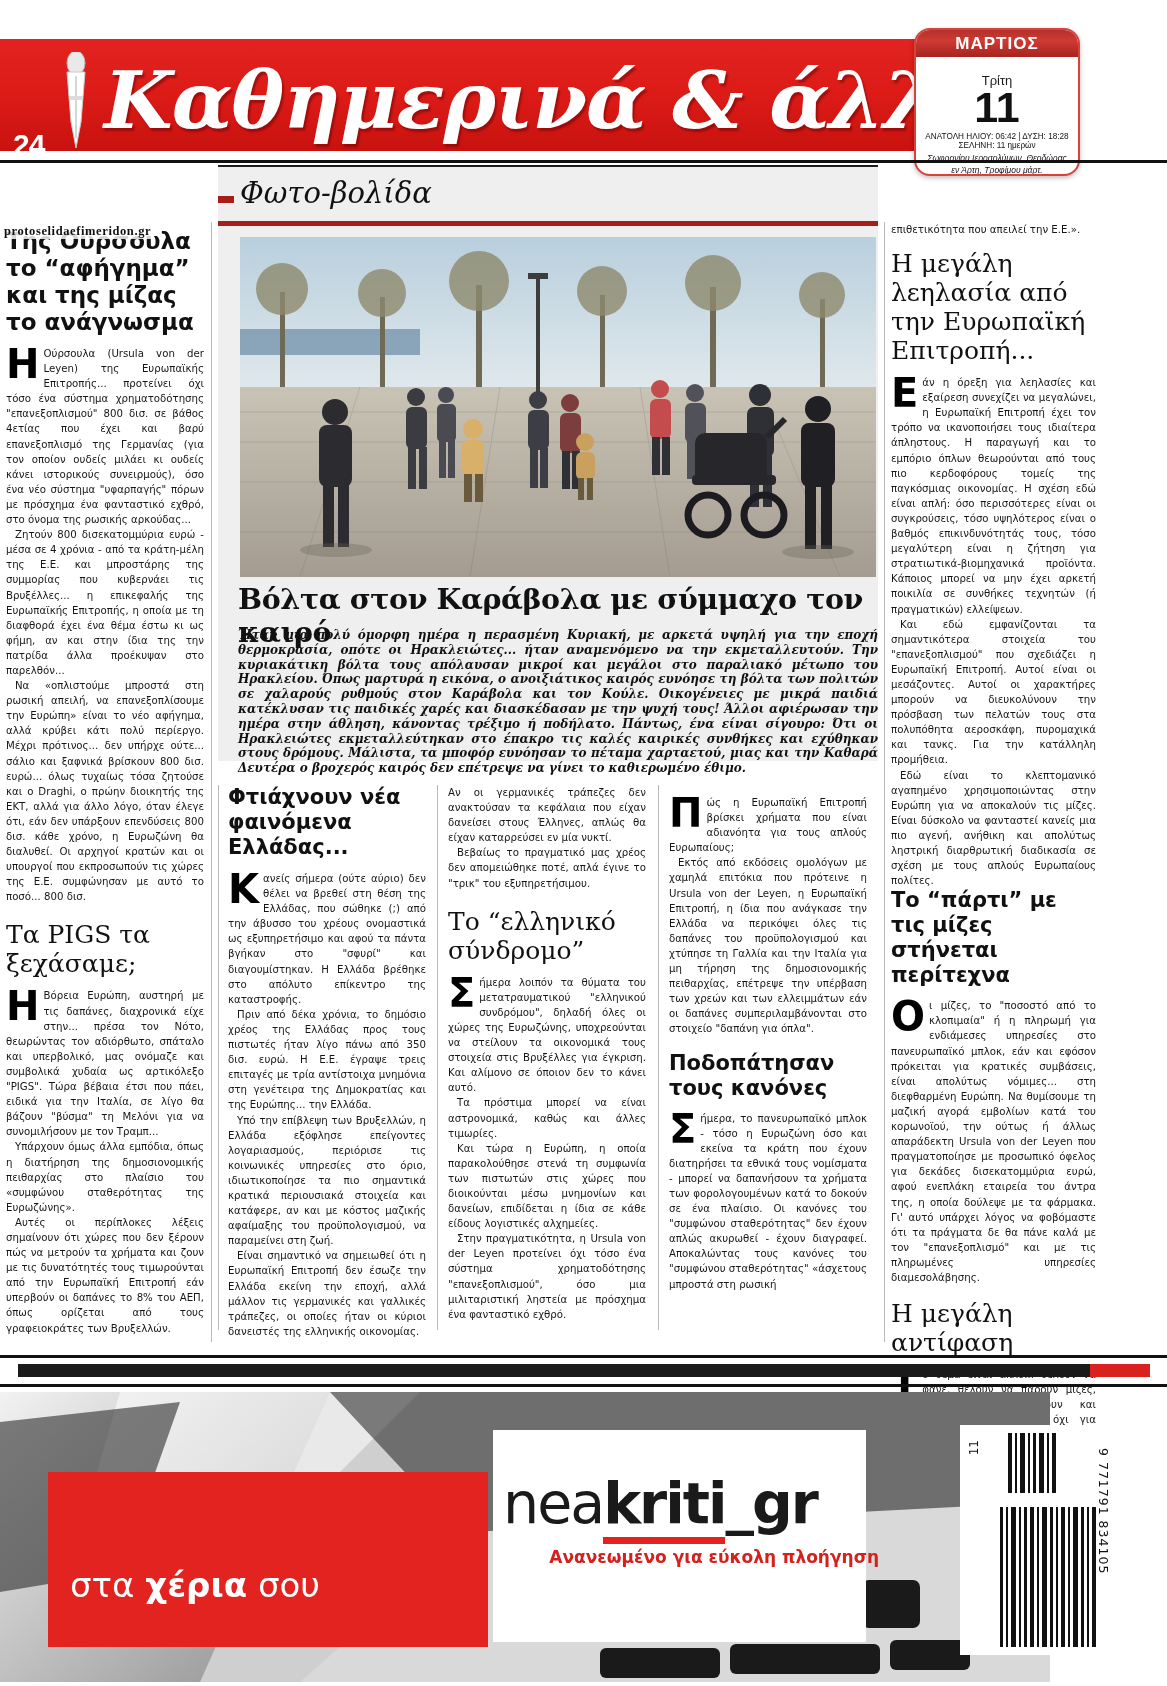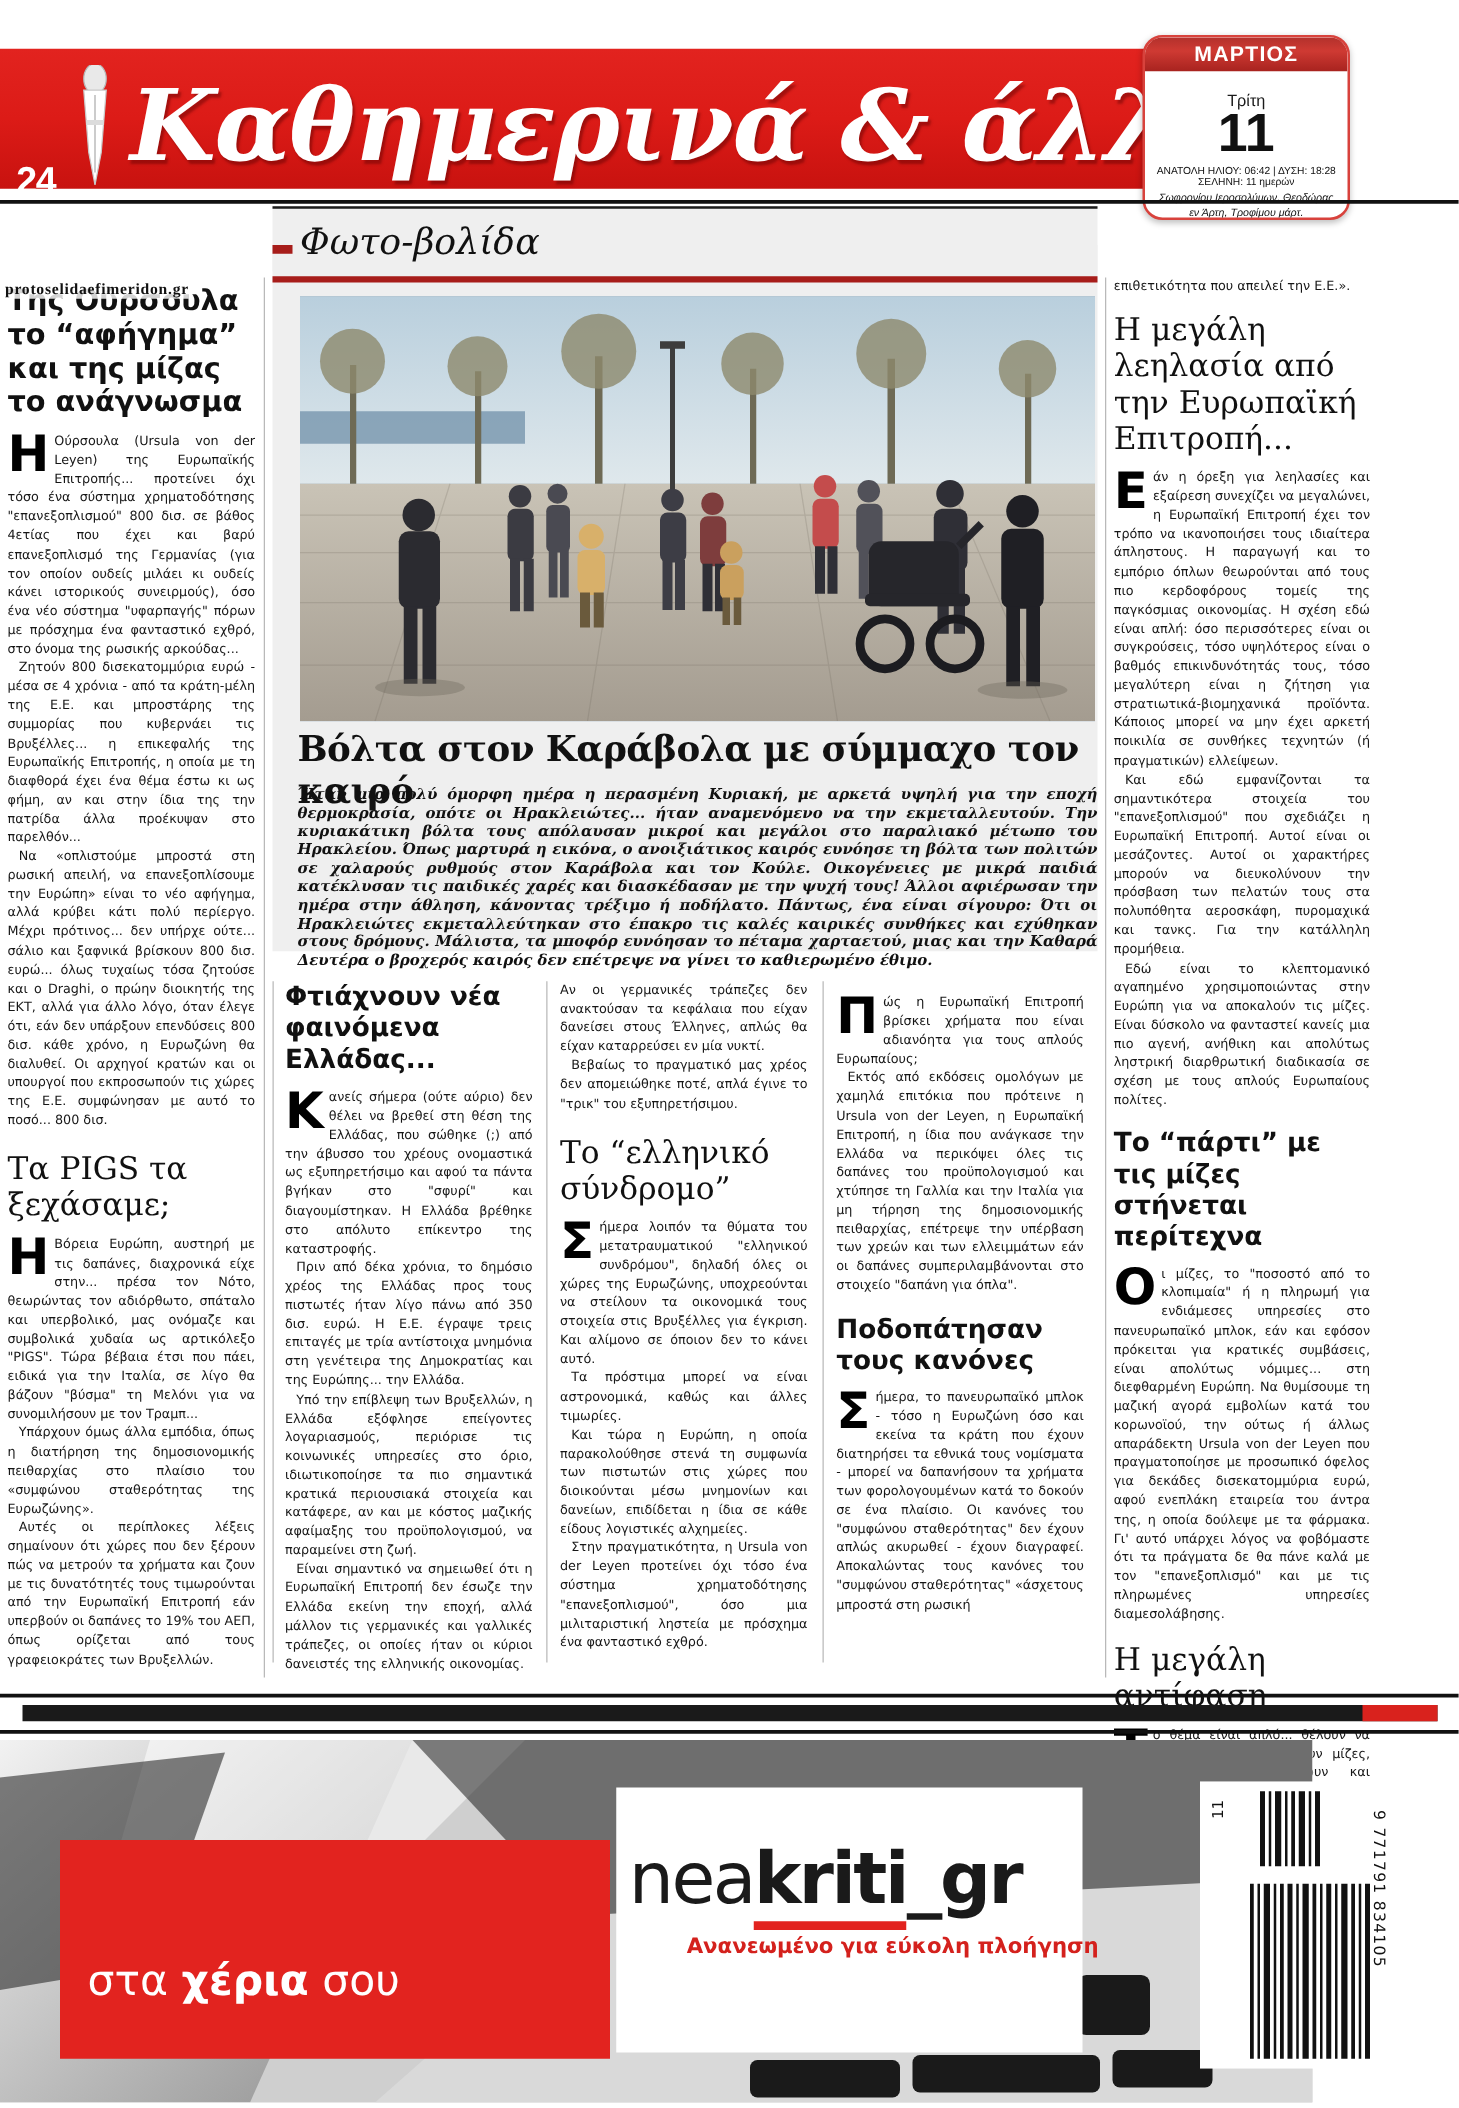--- a/index.html
+++ b/index.html
@@ -231,21 +231,21 @@
     <div class="lede-head">Της Ούρσουλα το “αφήγημα” και της μίζας το ανάγνωσμα</div>
     <div class="body-txt" style="margin-top:10px;">
       <p class="first dropcap">Η Ούρσουλα (Ursula von der Leyen) της Ευρωπαϊκής Επιτροπής... προτείνει όχι τόσο ένα σύστημα χρηματοδότησης "επανεξοπλισμού" 800 δισ. σε βάθος 4ετίας που έχει και βαρύ επανεξοπλισμό της Γερμανίας (για τον οποίον ουδείς μιλάει κι ουδείς κάνει ιστορικούς συνειρμούς), όσο ένα νέο σύστημα "υφαρπαγής" πόρων με πρόσχημα ένα φανταστικό εχθρό, στο όνομα της ρωσικής αρκούδας...</p>
       <p>Ζητούν 800 δισεκατομμύρια ευρώ - μέσα σε 4 χρόνια - από τα κράτη-μέλη της Ε.Ε. και μπροστάρης της συμμορίας που κυβερνάει τις Βρυξέλλες... η επικεφαλής της Ευρωπαϊκής Επιτροπής, η οποία με τη διαφθορά έχει ένα θέμα έστω κι ως φήμη, αν και στην ίδια της την πατρίδα άλλα προέκυψαν στο παρελθόν...</p>
       <p>Να «οπλιστούμε μπροστά στη ρωσική απειλή, να επανεξοπλίσουμε την Ευρώπη» είναι το νέο αφήγημα, αλλά κρύβει κάτι πολύ περίεργο. Μέχρι πρότινος... δεν υπήρχε ούτε... σάλιο και ξαφνικά βρίσκουν 800 δισ. ευρώ... όλως τυχαίως τόσα ζητούσε και ο Draghi, ο πρώην διοικητής της ΕΚΤ, αλλά για άλλο λόγο, όταν έλεγε ότι, εάν δεν υπάρξουν επενδύσεις 800 δισ. κάθε χρόνο, η Ευρωζώνη θα διαλυθεί. Οι αρχηγοί κρατών και οι υπουργοί που εκπροσωπούν τις χώρες της Ε.Ε. συμφώνησαν με αυτό το ποσό... 800 δισ.</p>
     </div>
     <div class="head-serif" style="margin-top:16px;">Τα PIGS τα ξεχάσαμε;</div>
     <div class="body-txt" style="margin-top:10px;">
       <p class="first dropcap">Η Βόρεια Ευρώπη, αυστηρή με τις δαπάνες, διαχρονικά είχε στην... πρέσα τον Νότο, θεωρώντας τον αδιόρθωτο, σπάταλο και υπερβολικό, μας ονόμαζε και συμβολικά χυδαία ως αρτικόλεξο "PIGS". Τώρα βέβαια έτσι που πάει, ειδικά για την Ιταλία, σε λίγο θα βάζουν "βύσμα" τη Μελόνι για να συνομιλήσουν με τον Τραμπ...</p>
       <p>Υπάρχουν όμως άλλα εμπόδια, όπως η διατήρηση της δημοσιονομικής πειθαρχίας στο πλαίσιο του «συμφώνου σταθερότητας της Ευρωζώνης».</p>
-      <p>Αυτές οι περίπλοκες λέξεις σημαίνουν ότι χώρες που δεν ξέρουν πώς να μετρούν τα χρήματα και ζουν με τις δυνατότητές τους τιμωρούνται από την Ευρωπαϊκή Επιτροπή εάν υπερβούν οι δαπάνες το 19% του ΑΕΠ, όπως ορίζεται από τους γραφειοκράτες των Βρυξελλών.</p>
+      <p>Αυτές οι περίπλοκες λέξεις σημαίνουν ότι χώρες που δεν ξέρουν πώς να μετρούν τα χρήματα και ζουν με τις δυνατότητές τους τιμωρούνται από την Ευρωπαϊκή Επιτροπή εάν υπερβούν οι δαπάνες το 8% του ΑΕΠ, όπως ορίζεται από τους γραφειοκράτες των Βρυξελλών.</p>
     </div>
   </div>
 
   <div class="watermark">protoselidaefimeridon.gr</div>
 
   <div class="caption-bg"></div>
 
   <div class="photo-block">
     <div class="kicker-wrap">
       <div class="kicker">Φωτο-βολίδα</div>
@@ -429,21 +429,21 @@
   <div class="col-right">
     <div class="body-txt">
       <p class="first">επιθετικότητα που απειλεί την Ε.Ε.».</p>
     </div>
     <div class="head-serif" style="margin-top:12px;">Η μεγάλη λεηλασία από την Ευρωπαϊκή Επιτροπή...</div>
     <div class="body-txt" style="margin-top:10px;">
       <p class="first dropcap">Εάν η όρεξη για λεηλασίες και εξαίρεση συνεχίζει να μεγαλώνει, η Ευρωπαϊκή Επιτροπή έχει τον τρόπο να ικανοποιήσει τους ιδιαίτερα άπληστους. Η παραγωγή και το εμπόριο όπλων θεωρούνται από τους πιο κερδοφόρους τομείς της παγκόσμιας οικονομίας. Η σχέση εδώ είναι απλή: όσο περισσότερες είναι οι συγκρούσεις, τόσο υψηλότερος είναι ο βαθμός επικινδυνότητάς τους, τόσο μεγαλύτερη είναι η ζήτηση για στρατιωτικά-βιομηχανικά προϊόντα. Κάποιος μπορεί να μην έχει αρκετή ποικιλία σε συνθήκες τεχνητών (ή πραγματικών) ελλείψεων.</p>
       <p>Και εδώ εμφανίζονται τα σημαντικότερα στοιχεία του "επανεξοπλισμού" που σχεδιάζει η Ευρωπαϊκή Επιτροπή. Αυτοί είναι οι μεσάζοντες. Αυτοί οι χαρακτήρες μπορούν να διευκολύνουν την πρόσβαση των πελατών τους στα πολυπόθητα αεροσκάφη, πυρομαχικά και τανκς. Για την κατάλληλη προμήθεια.</p>
       <p>Εδώ είναι το κλεπτομανικό αγαπημένο χρησιμοποιώντας στην Ευρώπη για να αποκαλούν τις μίζες. Είναι δύσκολο να φανταστεί κανείς μια πιο αγενή, ανήθικη και απολύτως ληστρική διαρθρωτική διαδικασία σε σχέση με τους απλούς Ευρωπαίους πολίτες.</p>
     </div>
-    <div class="head-sans" style="margin-top:14px;">Το “πάρτι” με τις μίζες στήνεται περίτεχνα</div>
+    <div class="head-sans" style="">Το “πάρτι” με τις μίζες στήνεται περίτεχνα</div>
     <div class="body-txt" style="margin-top:10px;">
       <p class="first dropcap">Οι μίζες, το "ποσοστό από το κλοπιμαία" ή η πληρωμή για ενδιάμεσες υπηρεσίες στο πανευρωπαϊκό μπλοκ, εάν και εφόσον πρόκειται για κρατικές συμβάσεις, είναι απολύτως νόμιμες... στη διεφθαρμένη Ευρώπη. Να θυμίσουμε τη μαζική αγορά εμβολίων κατά του κορωνοϊού, την ούτως ή άλλως απαράδεκτη Ursula von der Leyen που πραγματοποίησε με προσωπικό όφελος για δεκάδες δισεκατομμύρια ευρώ, αφού ενεπλάκη εταιρεία του άντρα της, η οποία δούλεψε με τα φάρμακα. Γι' αυτό υπάρχει λόγος να φοβόμαστε ότι τα πράγματα δε θα πάνε καλά με τον "επανεξοπλισμό" και με τις πληρωμένες υπηρεσίες διαμεσολάβησης.</p>
     </div>
     <div class="head-serif" style="margin-top:14px;">Η μεγάλη αντίφαση</div>
     <div class="body-txt" style="margin-top:10px;">
       <p class="first dropcap">Το θέμα είναι απλό... θέλουν να φάνε, θέλουν να πάρουν μίζες, θέλουν να πλουτίσουν και ξαφνικά βρήκαν 800 δισ. όχι για ανάπτυξη και κοινωνική πρόοδο, αλλά για όπλα, για επανεξοπλισμό.</p>
     </div>
   </div>
 
   <div class="rule-bottom"></div>

